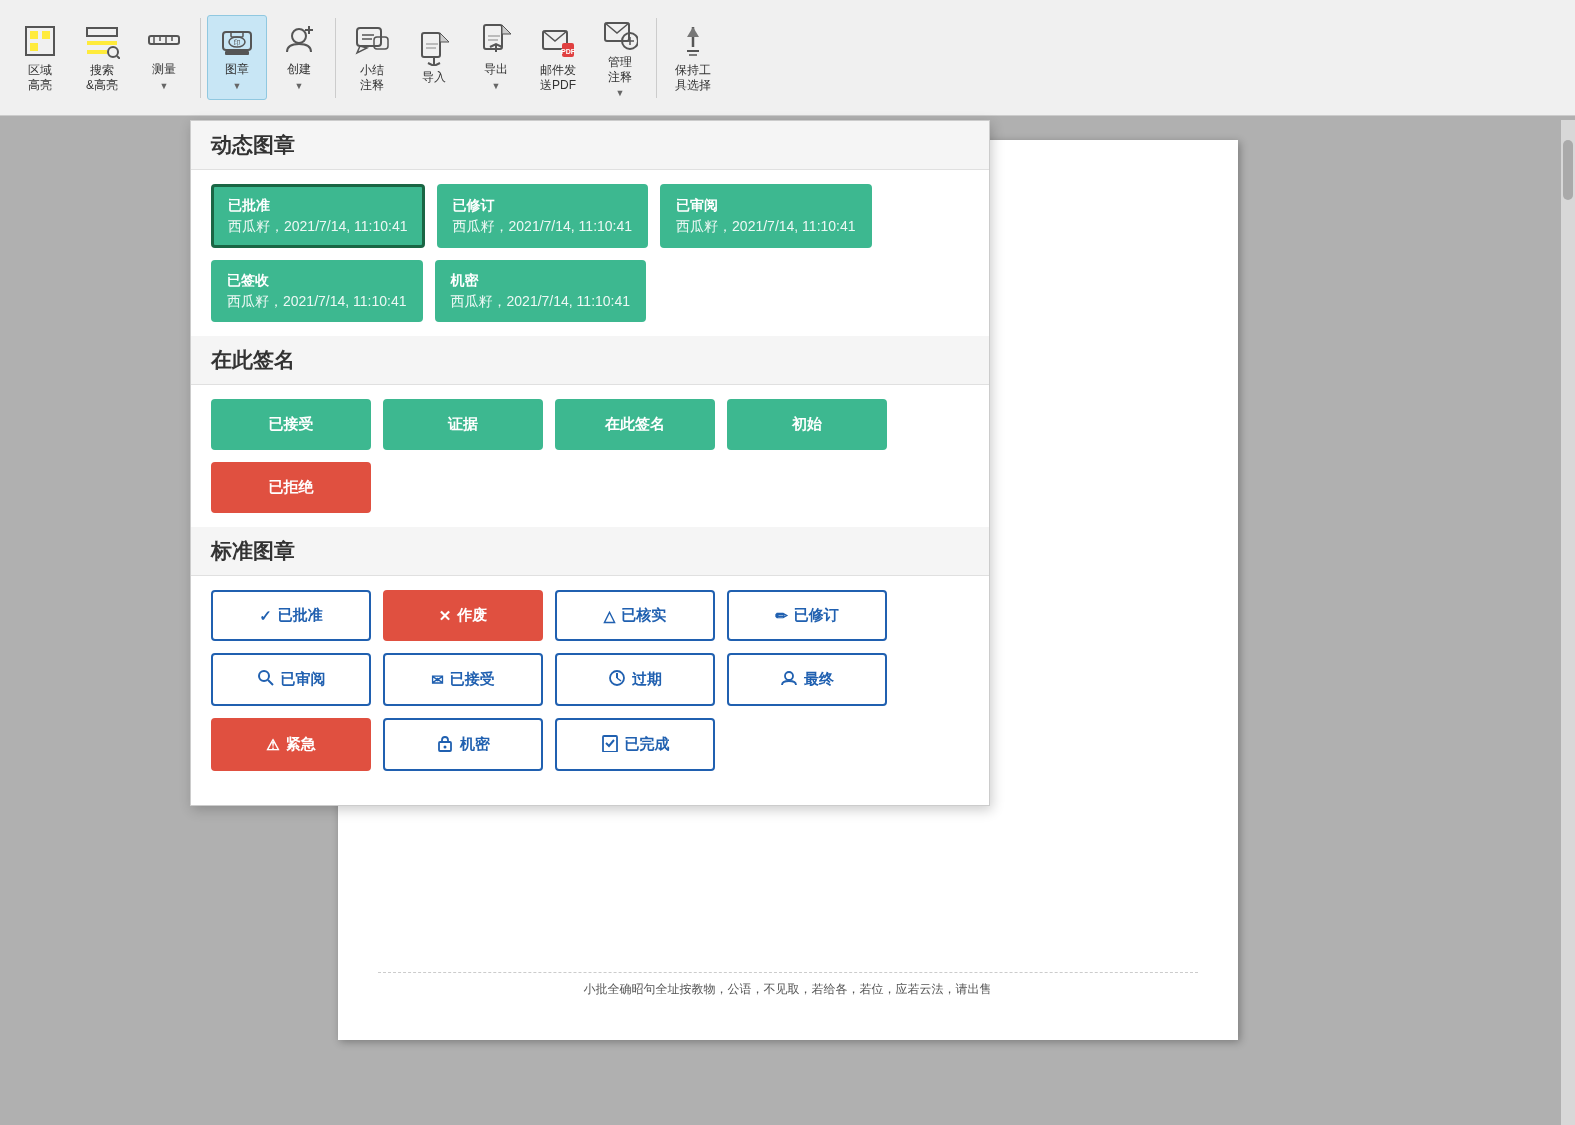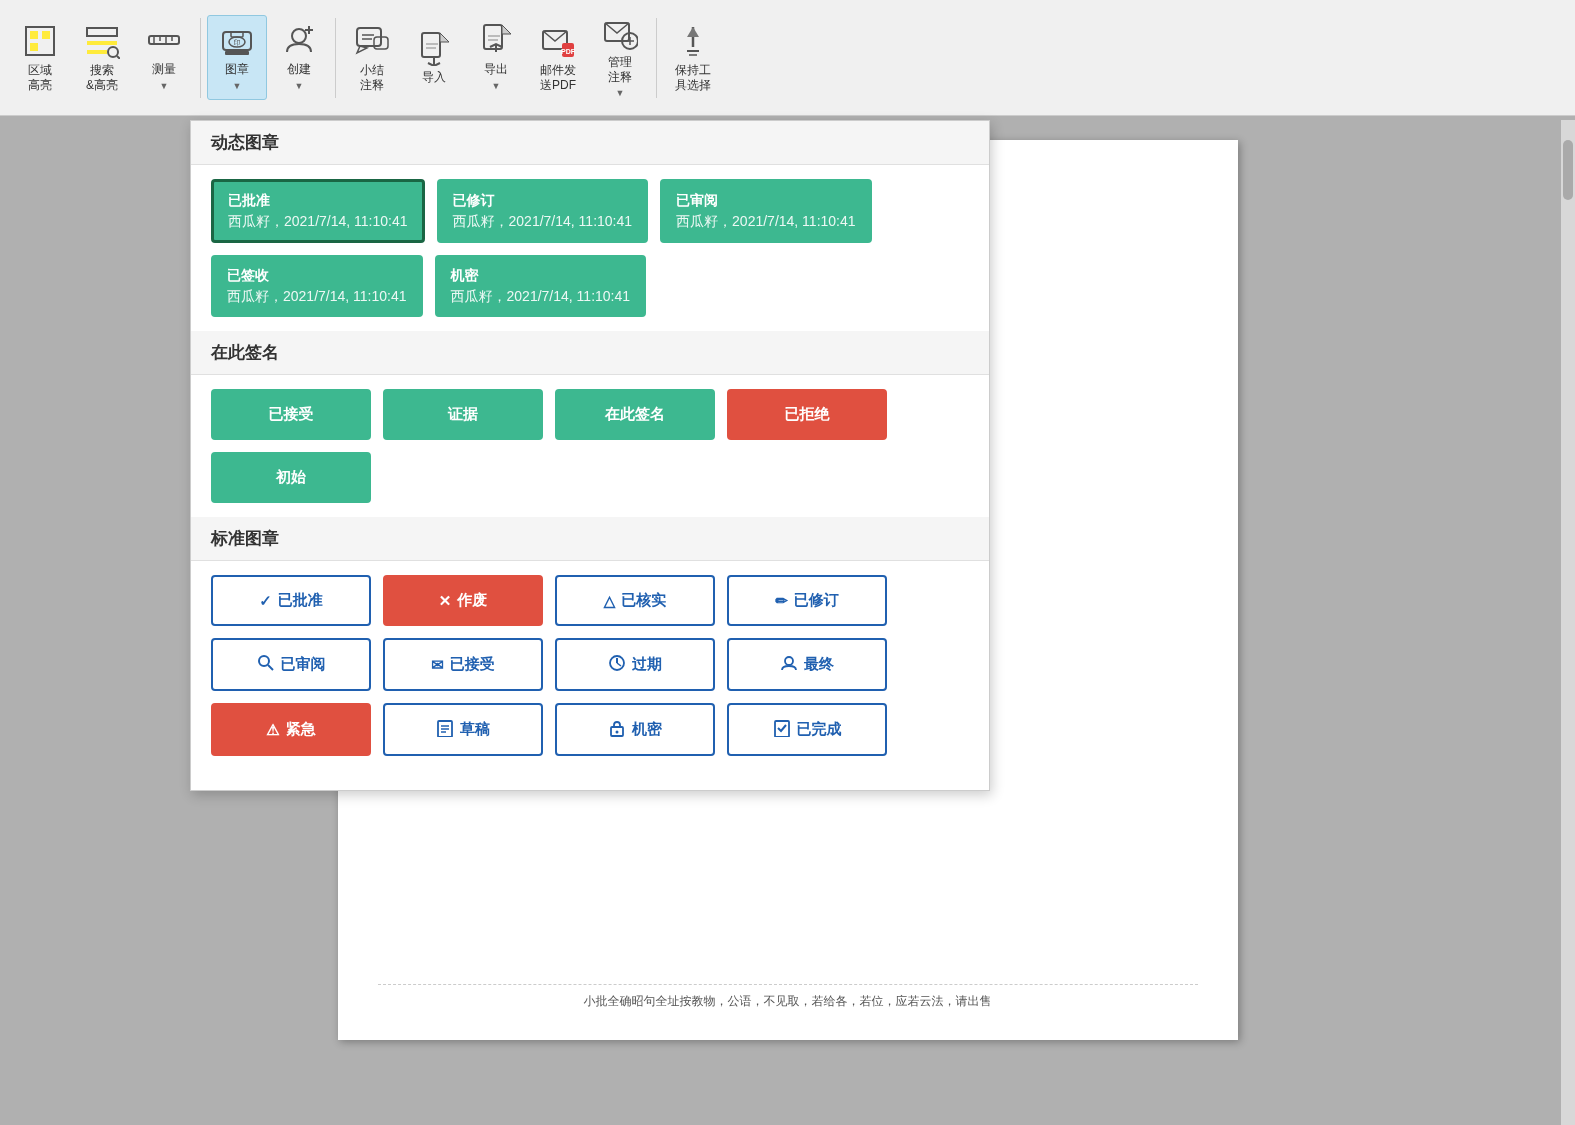--- a/index.html
+++ b/index.html
@@ -87,21 +87,21 @@
       background: #fff;
       border: 1px solid #ccc;
       box-shadow: 2px 4px 12px rgba(0,0,0,0.2);
       z-index: 100;
       padding: 0 0 20px 0;
     }
 
     .section-header {
       background: #f5f5f5;
       padding: 10px 20px;
-      font-size: 17px;
+      font-size: 21px;
       font-weight: bold;
       color: #333;
       border-bottom: 1px solid #e0e0e0;
     }
 
     .stamp-grid {
       display: flex;
       flex-wrap: wrap;
       gap: 12px;
       padding: 14px 20px;
@@ -210,21 +210,21 @@
       background: #fff;
       width: 900px;
       min-height: 900px;
       box-shadow: 2px 2px 8px rgba(0,0,0,0.3);
       padding: 40px;
       position: relative;
     }
 
     .doc-text-bottom {
       position: absolute;
-      bottom: 30px;
+      bottom: 42px;
       left: 40px;
       right: 40px;
       font-size: 12px;
       color: #555;
       text-align: center;
       border-top: 1px dashed #ccc;
       padding-top: 8px;
     }
 
     .scrollbar-right {
@@ -441,22 +441,22 @@
     </button>
   </div>
 
   <div class="section-header">
     <span>在此签名</span>
   </div>
   <div class="sign-grid">
     <button class="stamp-btn-sign">已接受</button>
     <button class="stamp-btn-sign">证据</button>
     <button class="stamp-btn-sign">在此签名</button>
+    <button class="stamp-btn-sign">初始</button>
     <button class="stamp-btn-sign stamp-btn-sign-red">已拒绝</button>
-    <button class="stamp-btn-sign">初始</button>
   </div>
 
   <div class="section-header">
     <span>标准图章</span>
   </div>
   <div class="standard-grid">
     <button class="stamp-btn-std">
       <span>✓</span>
       <span>已批准</span>
     </button>
@@ -506,31 +506,20 @@
       <span>最终</span>
     </button>
 
     <button class="stamp-btn-std stamp-btn-std-red">
       <span>⚠</span>
       <span>紧急</span>
     </button>
     <button class="stamp-btn-std">
       <span>
         <svg width="18" height="18" viewBox="0 0 18 18">
-            <rect x="2" y="2" width="14" height="16" rx="1" fill="none" stroke="#2060b0" stroke-width="1.8"></rect>
-            <line x1="5" y1="7" x2="13" y2="7" stroke="#2060b0" stroke-width="1.5"></line>
-            <line x1="5" y1="10" x2="13" y2="10" stroke="#2060b0" stroke-width="1.5"></line>
-            <line x1="5" y1="13" x2="10" y2="13" stroke="#2060b0" stroke-width="1.5"></line>
-          </svg>
-      </span>
-      <span>草稿</span>
-    </button>
-    <button class="stamp-btn-std">
-      <span>
-        <svg width="18" height="18" viewBox="0 0 18 18">
             <rect x="3" y="8" width="12" height="9" rx="1" fill="none" stroke="#2060b0" stroke-width="1.8"></rect>
             <path d="M6 8 V6 A3 3 0 0 1 12 6 V8" fill="none" stroke="#2060b0" stroke-width="1.8"></path>
             <circle cx="9" cy="13" r="1.5" fill="#2060b0"></circle>
           </svg>
       </span>
       <span>机密</span>
     </button>
     <button class="stamp-btn-std">
       <span>
         <svg width="18" height="18" viewBox="0 0 18 18">

